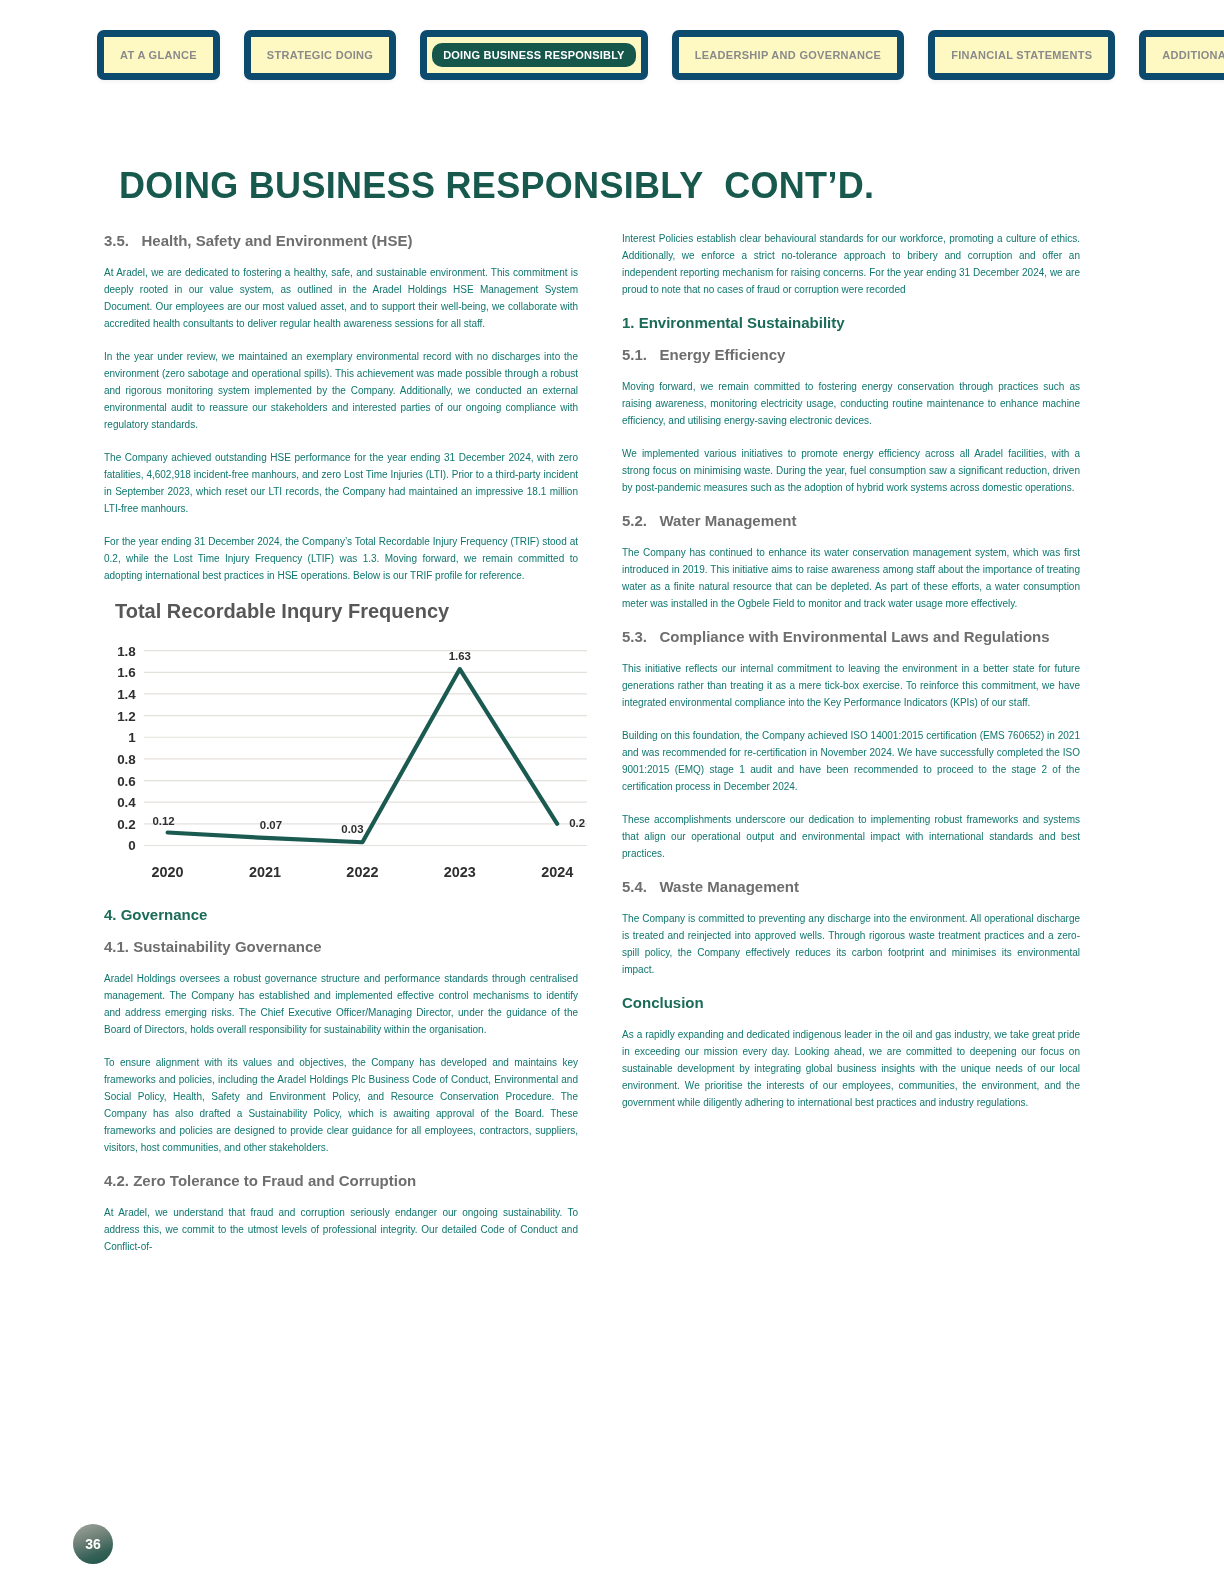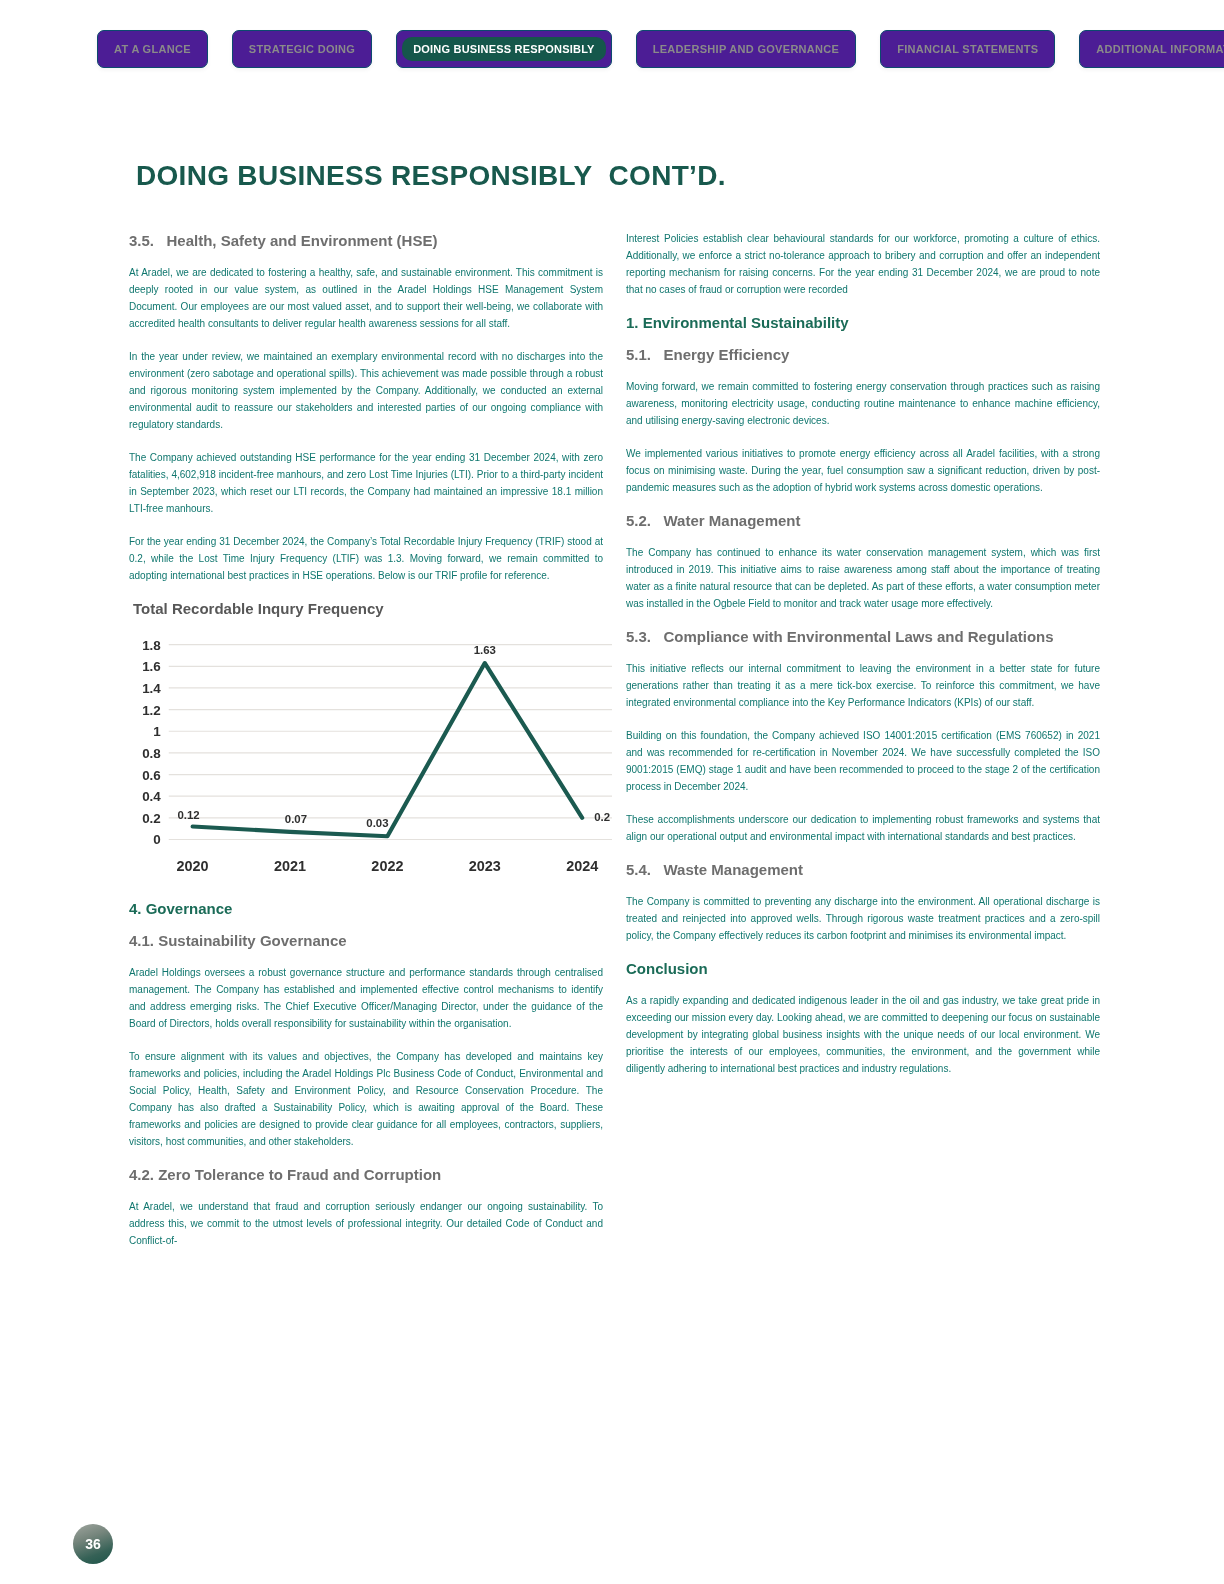--- a/index.html
+++ b/index.html
@@ -1,42 +1,42 @@
 <!DOCTYPE html>
 <html><head>
 <meta charset="utf-8">
 <style>
   html,body{margin:0;padding:0;background:#ffffff;}
   .page{position:relative;width:1224px;height:1584px;background:#ffffff;overflow:hidden;
         font-family:"Liberation Sans",sans-serif;}
 
   
   .nav{position:absolute;top:30px;left:97px;display:flex;gap:24px;align-items:center;}
-  .tab{background:#4c1d95;border:1px solid #0c4a6e;border-radius:7px;height:36px;
+  .tab{background:#fef9c3;border:7px solid #0c4a6e;border-radius:7px;height:36px;
        display:flex;align-items:center;padding:0 16px;
        box-shadow:0 2px 4px rgba(0,0,0,0.05);
        font-size:11px;font-weight:700;letter-spacing:0.3px;color:#8a8a8a;
        white-space:nowrap;cursor:pointer;}
   .tab.active{padding:0 5px;}
   .tab.active .pill{background:#15574b;color:#ffffff;border-radius:10px;
        padding:6px 11px;font-size:11px;font-weight:700;letter-spacing:0.2px;}
 
   
-  .page-title{position:absolute;top:141px;left:136px;font-size:28px;font-weight:700;
+  .page-title{position:absolute;top:141px;left:119px;font-size:36px;font-weight:700;
        color:#18594d;letter-spacing:0.3px;}
 
   
-  .columns{position:absolute;top:230px;left:129px;width:976px;display:flex;gap:23px;}
+  .columns{position:absolute;top:230px;left:104px;width:976px;display:flex;gap:44px;}
   .col{width:474px;}
   .col p{margin:0 0 16px;color:#0f766e;font-size:10px;line-height:17px;
        text-align:justify;}
   .col h3{font-size:15px;font-weight:600;margin:2px 0 15px;}
   .col h3.gray{color:#6e6e6e;}
   .col h3.green{color:#1a6b57;}
-  .chart-caption{margin:4px 4px 13px;color:#575757;font-size:15px;font-weight:700;}
+  .chart-caption{margin:4px 11px 13px;color:#575757;font-size:20px;font-weight:700;}
   .chart{width:487px;height:250px;margin:4px 0 20px 0;}
   .chart svg{display:block;}
 
   
   .page-badge{position:absolute;left:73px;top:1524px;width:40px;height:40px;
        border-radius:50%;display:flex;align-items:center;justify-content:center;
        color:#ffffff;font-size:14px;font-weight:600;
        background:linear-gradient(160deg,#9aa19a 5%,#75857c 35%,#356156 72%,#1e5449 100%);}
 </style>
 </head>

